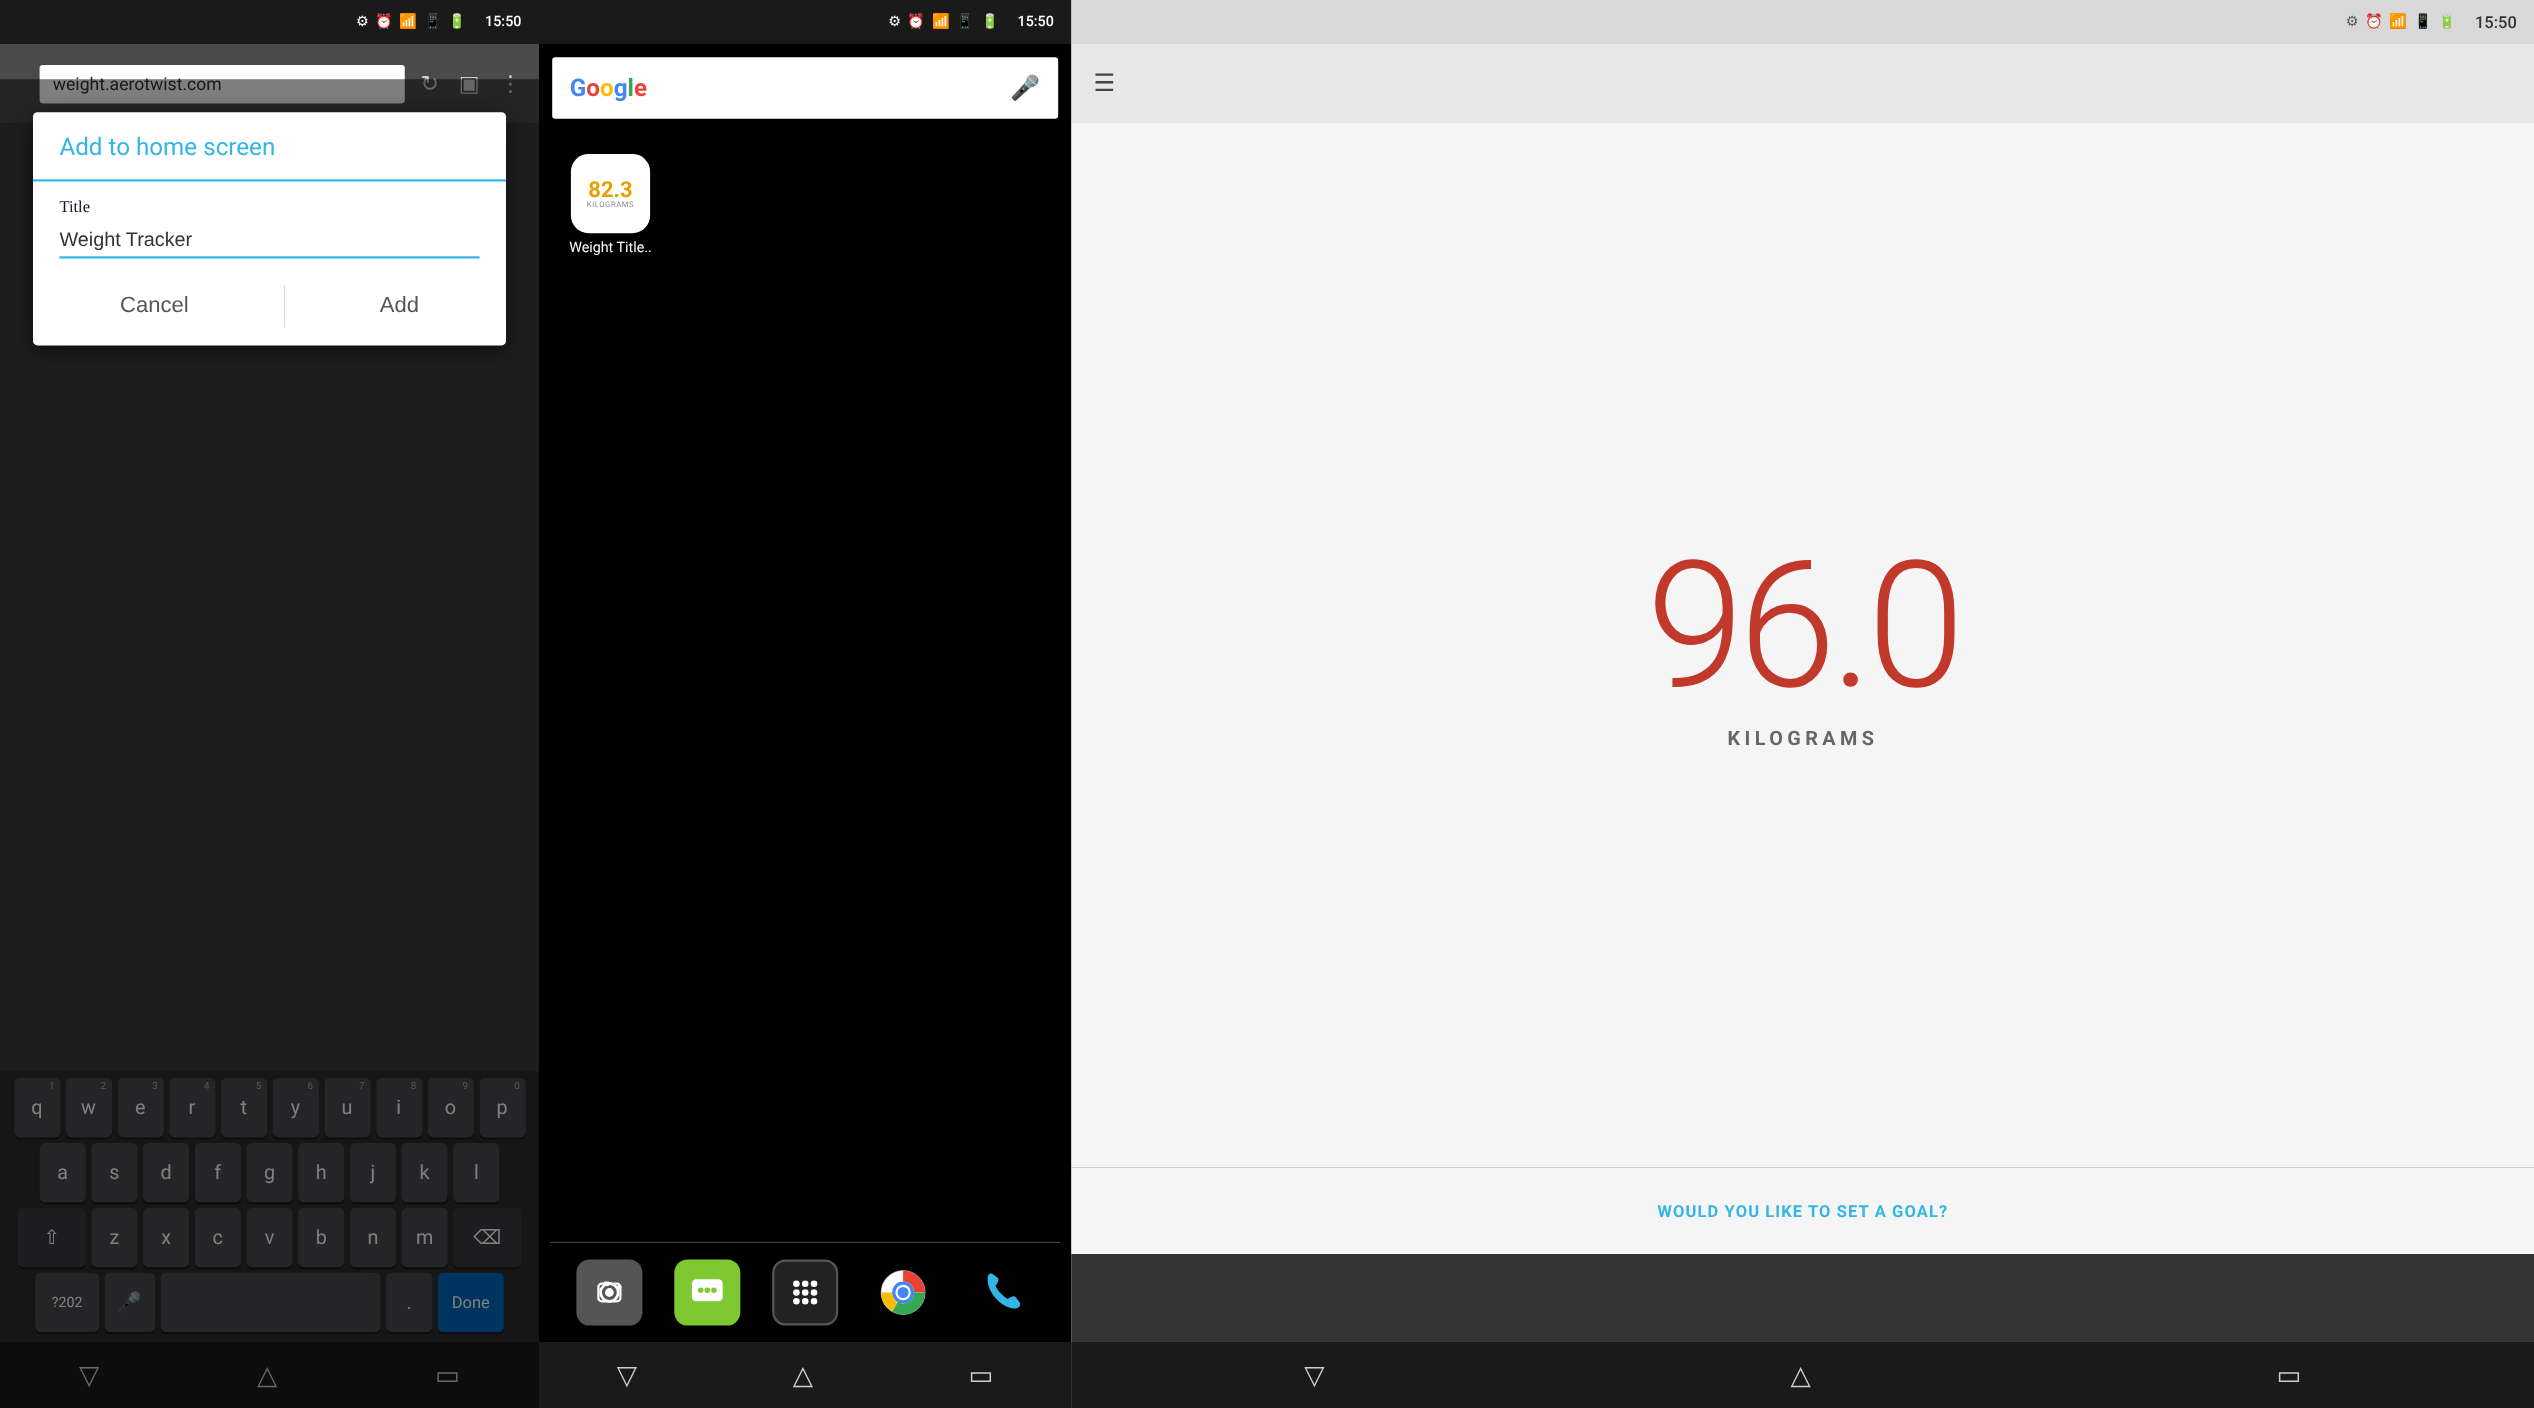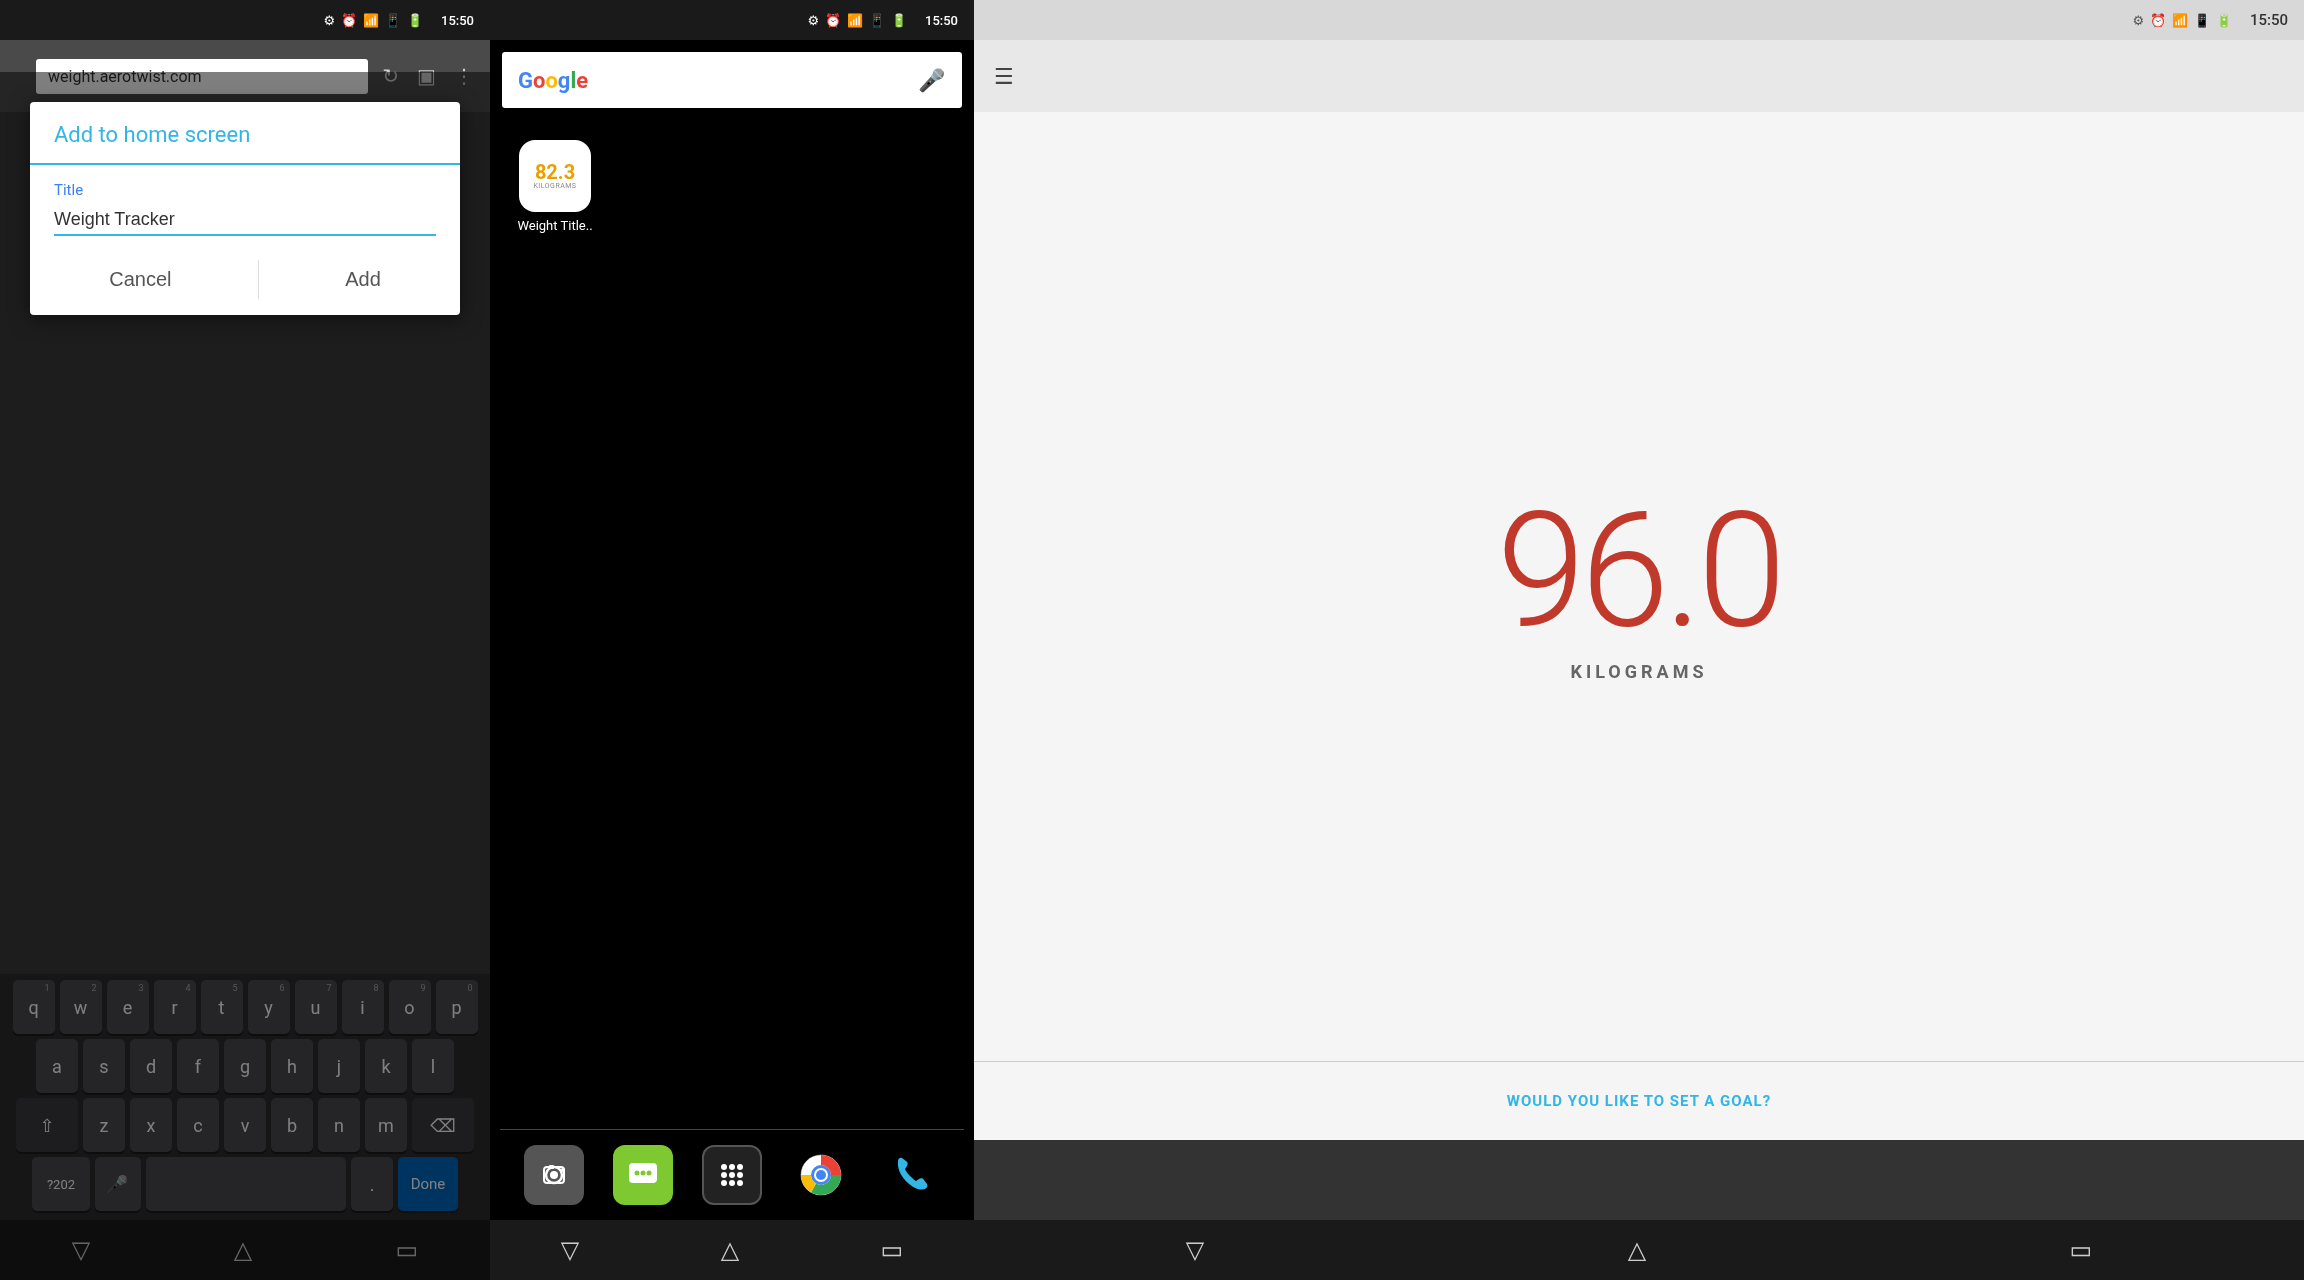--- a/index.html
+++ b/index.html
@@ -96,22 +96,23 @@
       font-size: 22px;
       color: #33b5e5;
       font-weight: 400;
       border-bottom: 2px solid #33b5e5;
     }
     .dialog-body {
       padding: 16px 24px 8px;
     }
     .dialog-label {
       font-size: 15px;
-      color: #3b82f6;
+      color: #0f172a;
       margin-bottom: 6px;
+      font-family: Liberation Serif, serif;
     }
     .dialog-input {
       width: 100%;
       border: none;
       border-bottom: 2px solid #33b5e5;
       font-size: 18px;
       color: #333;
       padding: 4px 0;
       background: transparent;
       outline: none;

